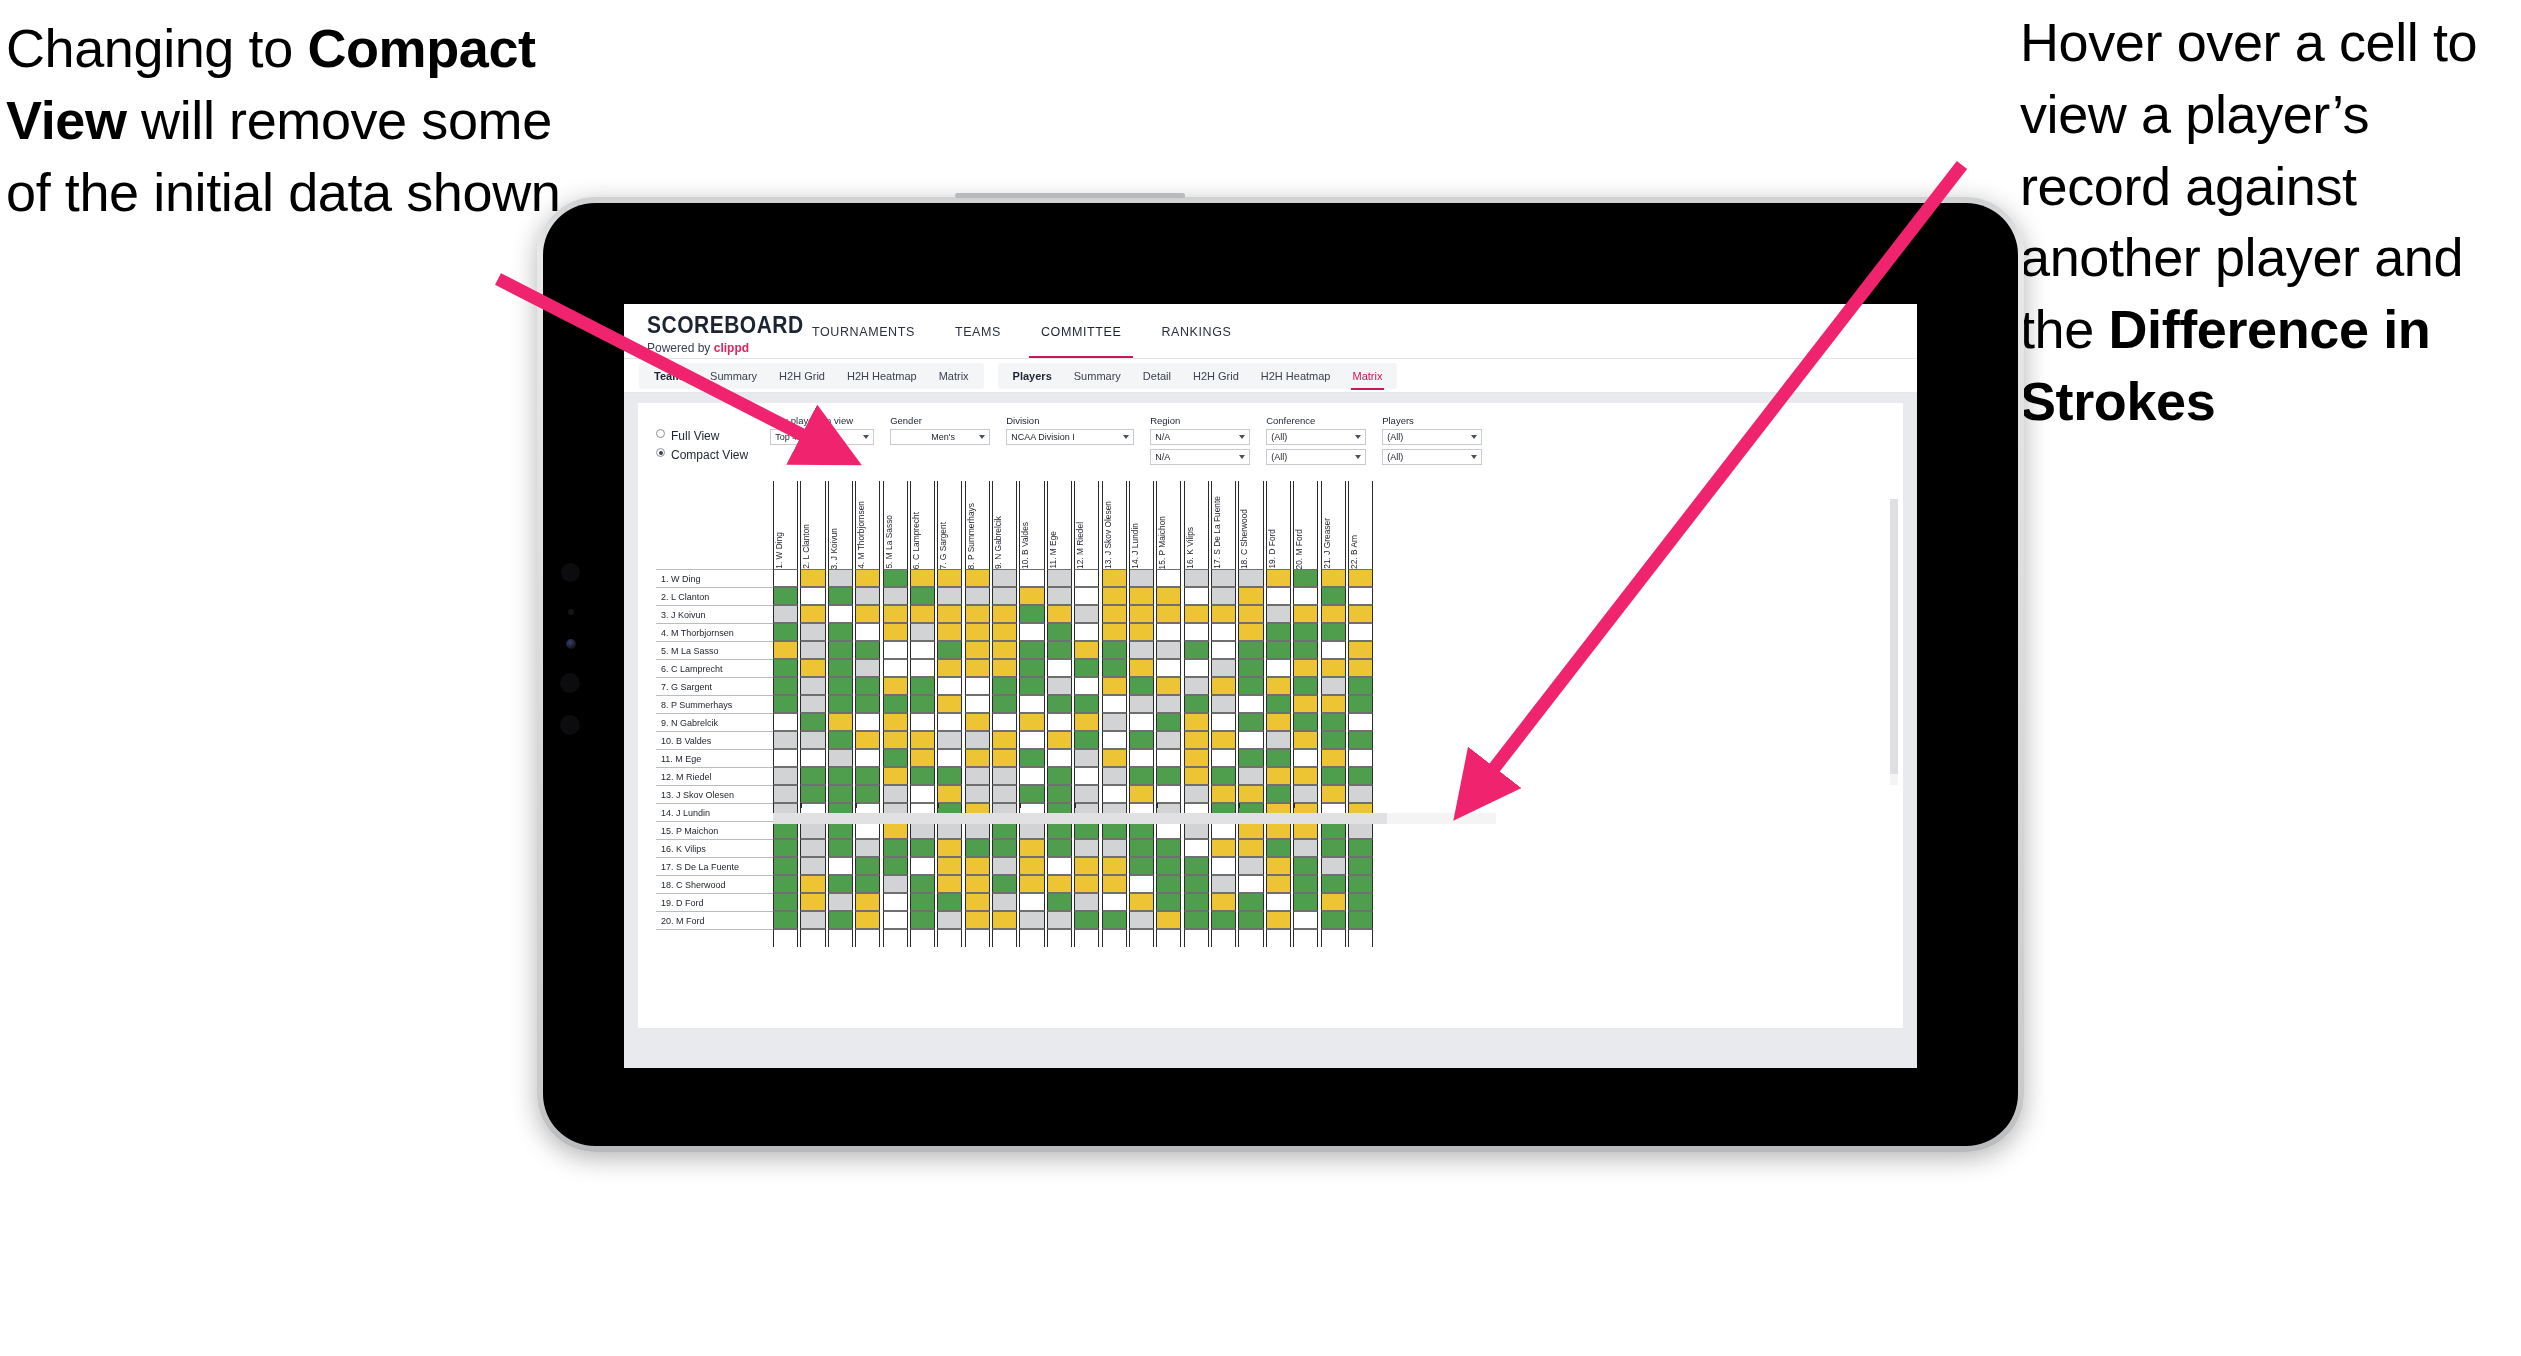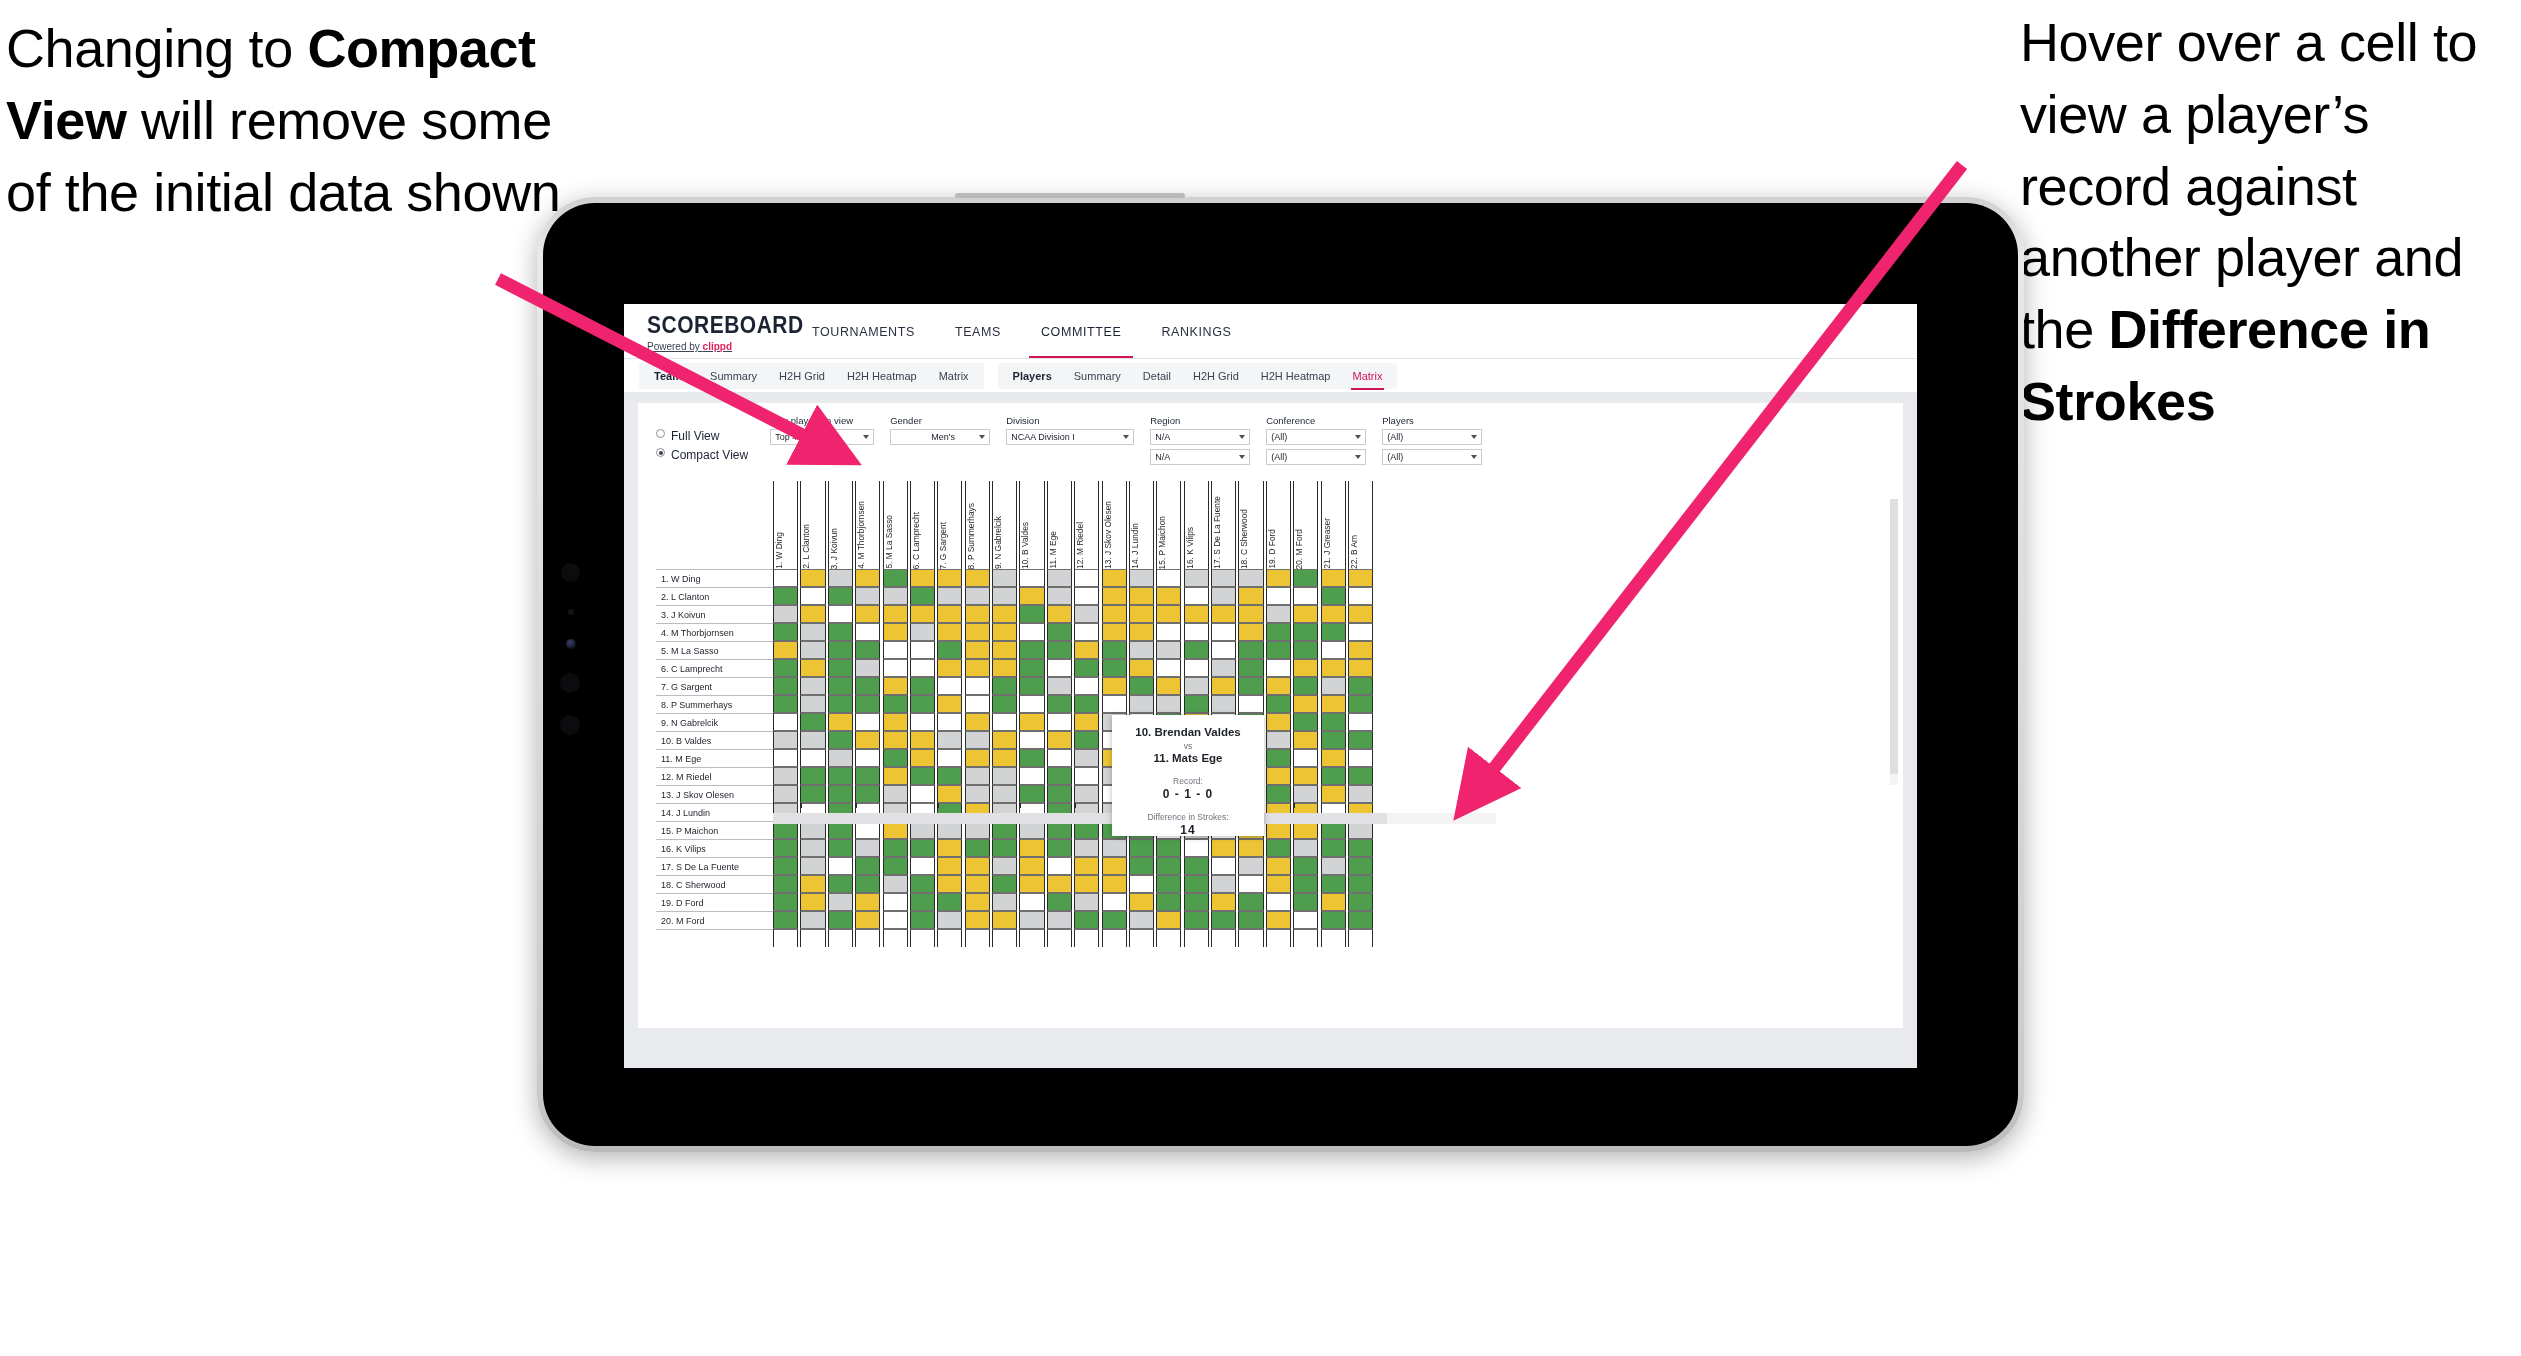--- a/index.html
+++ b/index.html
@@ -57,21 +57,21 @@
     background: #ffffff; overflow: hidden;
   }
 
   
   #topbar { height: 55px; background: #ffffff; display: flex; align-items: stretch;
             position: relative; }
   #logo-wrap { padding: 8px 0 0 23px; width: 168px; }
   #logo-word { font-size: 21px; font-weight: 700; letter-spacing: 0.5px;
                color: #1c2333; font-family: "Liberation Sans", sans-serif;
                transform: scaleY(1.12); transform-origin: left top; }
-  #logo-sub { font-size: 10px; color: #3b4254; margin-top: 5px; text-decoration: underline; }
+  #logo-sub { font-size: 12px; color: #3b4254; margin-top: 5px; }
   #logo-sub .brand { color: #e0245e; font-weight: 700; }
   .topnav-item {
     display: flex; align-items: center; padding: 0 20px;
     font-size: 12.5px; color: #2b3040; letter-spacing: 0.6px;
     position: relative; cursor: pointer; height: 55px;
   }
   .topnav-item.active { color: #1c2333; }
   .topnav-item.active::after {
     content: ""; position: absolute; left: 8px; right: 8px; bottom: 0;
     height: 3px; background: #cf1458;
@@ -935,29 +935,20 @@
                 <div class="tick"></div>
                 <div class="tick"></div>
               </div>
             <div id="hscroll">
               <div id="hscroll-thumb"></div>
             </div>
             <div id="vscroll">
               <div id="vscroll-thumb"></div>
             </div>
 
-            <div id="tooltip">
-              <div class="tt-name">10. Brendan Valdes</div>
-              <div class="tt-vs">vs</div>
-              <div class="tt-name">11. Mats Ege</div>
-              <div class="tt-lab">Record:</div>
-              <div class="tt-val">0 - 1 - 0</div>
-              <div class="tt-lab">Difference in Strokes:</div>
-              <div class="tt-val">14</div>
-            </div>
           </div>
         </div>
 
       </div>
     </div>
   </div>
 
   <svg class="arrow-svg">
     <defs>
       <marker id="ah" markerWidth="5.2" markerHeight="5.2" refX="2.1" refY="2.6" orient="auto">

